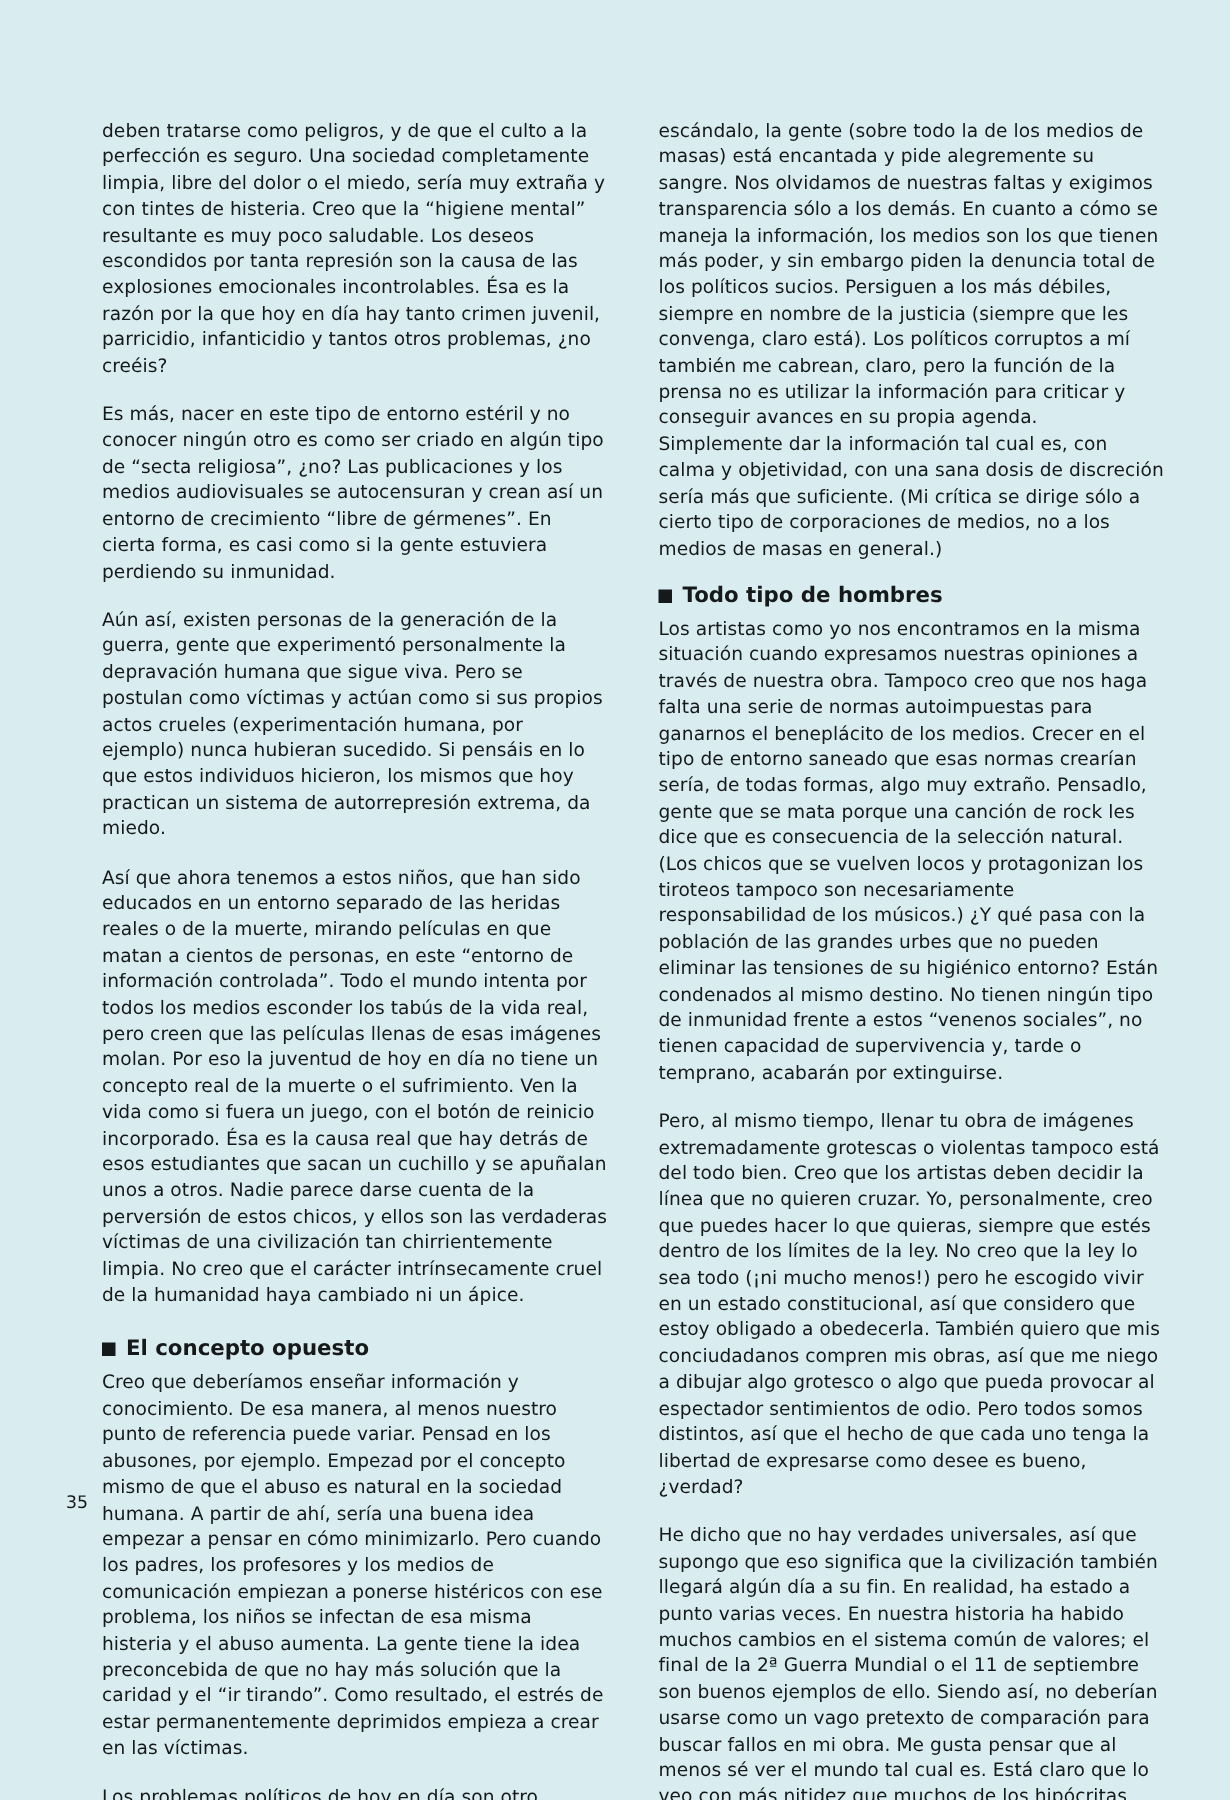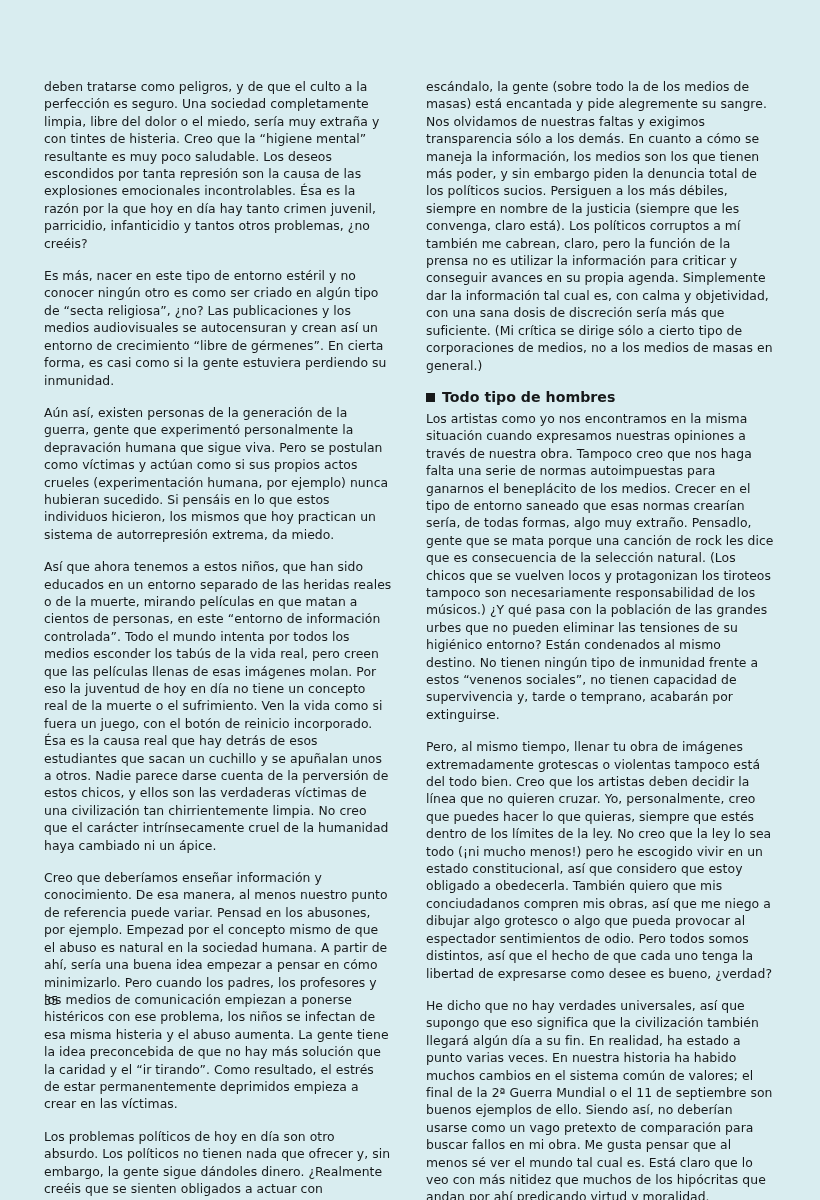--- a/index.html
+++ b/index.html
@@ -12,21 +12,21 @@
     background: #d9edf0;
     font-family: "DejaVu Sans", sans-serif;
     color: #1a1a1a;
     overflow: hidden;
   }
   .page {
     position: relative;
     width: 820px;
     height: 1036px;
     box-sizing: border-box;
-    padding: 78px 44px 0 44px;
+    padding: 78px 44px 0 68px;
   }
   .columns {
     display: flex;
     gap: 34px;
     align-items: flex-start;
   }
   .col {
     width: 348px;
     box-sizing: border-box;
   }
@@ -80,20 +80,24 @@
 <div class="page">
 
   <div class="columns">
 
     <div class="col">
       <p class="para">deben tratarse como peligros, y de que el culto a la perfección es seguro. Una sociedad completamente limpia, libre del dolor o el miedo, sería muy extraña y con tintes de histeria. Creo que la “higiene mental” resultante es muy poco saludable. Los deseos escondidos por tanta represión son la causa de las explosiones emocionales incontrolables. Ésa es la razón por la que hoy en día hay tanto crimen juvenil, parricidio, infanticidio y tantos otros problemas, ¿no creéis?</p>
       <p class="para">Es más, nacer en este tipo de entorno estéril y no conocer ningún otro es como ser criado en algún tipo de “secta religiosa”, ¿no? Las publicaciones y los medios audiovisuales se autocensuran y crean así un entorno de crecimiento “libre de gérmenes”. En cierta forma, es casi como si la gente estuviera perdiendo su inmunidad.</p>
       <p class="para">Aún así, existen personas de la generación de la guerra, gente que experimentó personalmente la depravación humana que sigue viva. Pero se postulan como víctimas y actúan como si sus propios actos crueles (experimentación humana, por ejemplo) nunca hubieran sucedido. Si pensáis en lo que estos individuos hicieron, los mismos que hoy practican un sistema de autorrepresión extrema, da miedo.</p>
       <p class="para">Así que ahora tenemos a estos niños, que han sido educados en un entorno separado de las heridas reales o de la muerte, mirando películas en que matan a cientos de personas, en este “entorno de información controlada”. Todo el mundo intenta por todos los medios esconder los tabús de la vida real, pero creen que las películas llenas de esas imágenes molan. Por eso la juventud de hoy en día no tiene un concepto real de la muerte o el sufrimiento. Ven la vida como si fuera un juego, con el botón de reinicio incorporado. Ésa es la causa real que hay detrás de esos estudiantes que sacan un cuchillo y se apuñalan unos a otros. Nadie parece darse cuenta de la perversión de estos chicos, y ellos son las verdaderas víctimas de una civilización tan chirrientemente limpia. No creo que el carácter intrínsecamente cruel de la humanidad haya cambiado ni un ápice.</p>
 
+      <div class="heading">
+        <span class="bullet"></span>
+        <h2>El concepto opuesto</h2>
+      </div>
 
       <p class="para">Creo que deberíamos enseñar información y conocimiento. De esa manera, al menos nuestro punto de referencia puede variar. Pensad en los abusones, por ejemplo. Empezad por el concepto mismo de que el abuso es natural en la sociedad humana. A partir de ahí, sería una buena idea empezar a pensar en cómo minimizarlo. Pero cuando los padres, los profesores y los medios de comunicación empiezan a ponerse histéricos con ese problema, los niños se infectan de esa misma histeria y el abuso aumenta. La gente tiene la idea preconcebida de que no hay más solución que la caridad y el “ir tirando”. Como resultado, el estrés de estar permanentemente deprimidos empieza a crear en las víctimas.</p>
       <p class="para">Los problemas políticos de hoy en día son otro absurdo. Los políticos no tienen nada que ofrecer y, sin embargo, la gente sigue dándoles dinero. ¿Realmente creéis que se sienten obligados a actuar con “transparencia”? Y si hay un</p>
     </div>
 
     <div class="col">
       <p class="para">escándalo, la gente (sobre todo la de los medios de masas) está encantada y pide alegremente su sangre. Nos olvidamos de nuestras faltas y exigimos transparencia sólo a los demás. En cuanto a cómo se maneja la información, los medios son los que tienen más poder, y sin embargo piden la denuncia total de los políticos sucios. Persiguen a los más débiles, siempre en nombre de la justicia (siempre que les convenga, claro está). Los políticos corruptos a mí también me cabrean, claro, pero la función de la prensa no es utilizar la información para criticar y conseguir avances en su propia agenda. Simplemente dar la información tal cual es, con calma y objetividad, con una sana dosis de discreción sería más que suficiente. (Mi crítica se dirige sólo a cierto tipo de corporaciones de medios, no a los medios de masas en general.)</p>
 
       <div class="heading first">
         <span class="bullet"></span>

